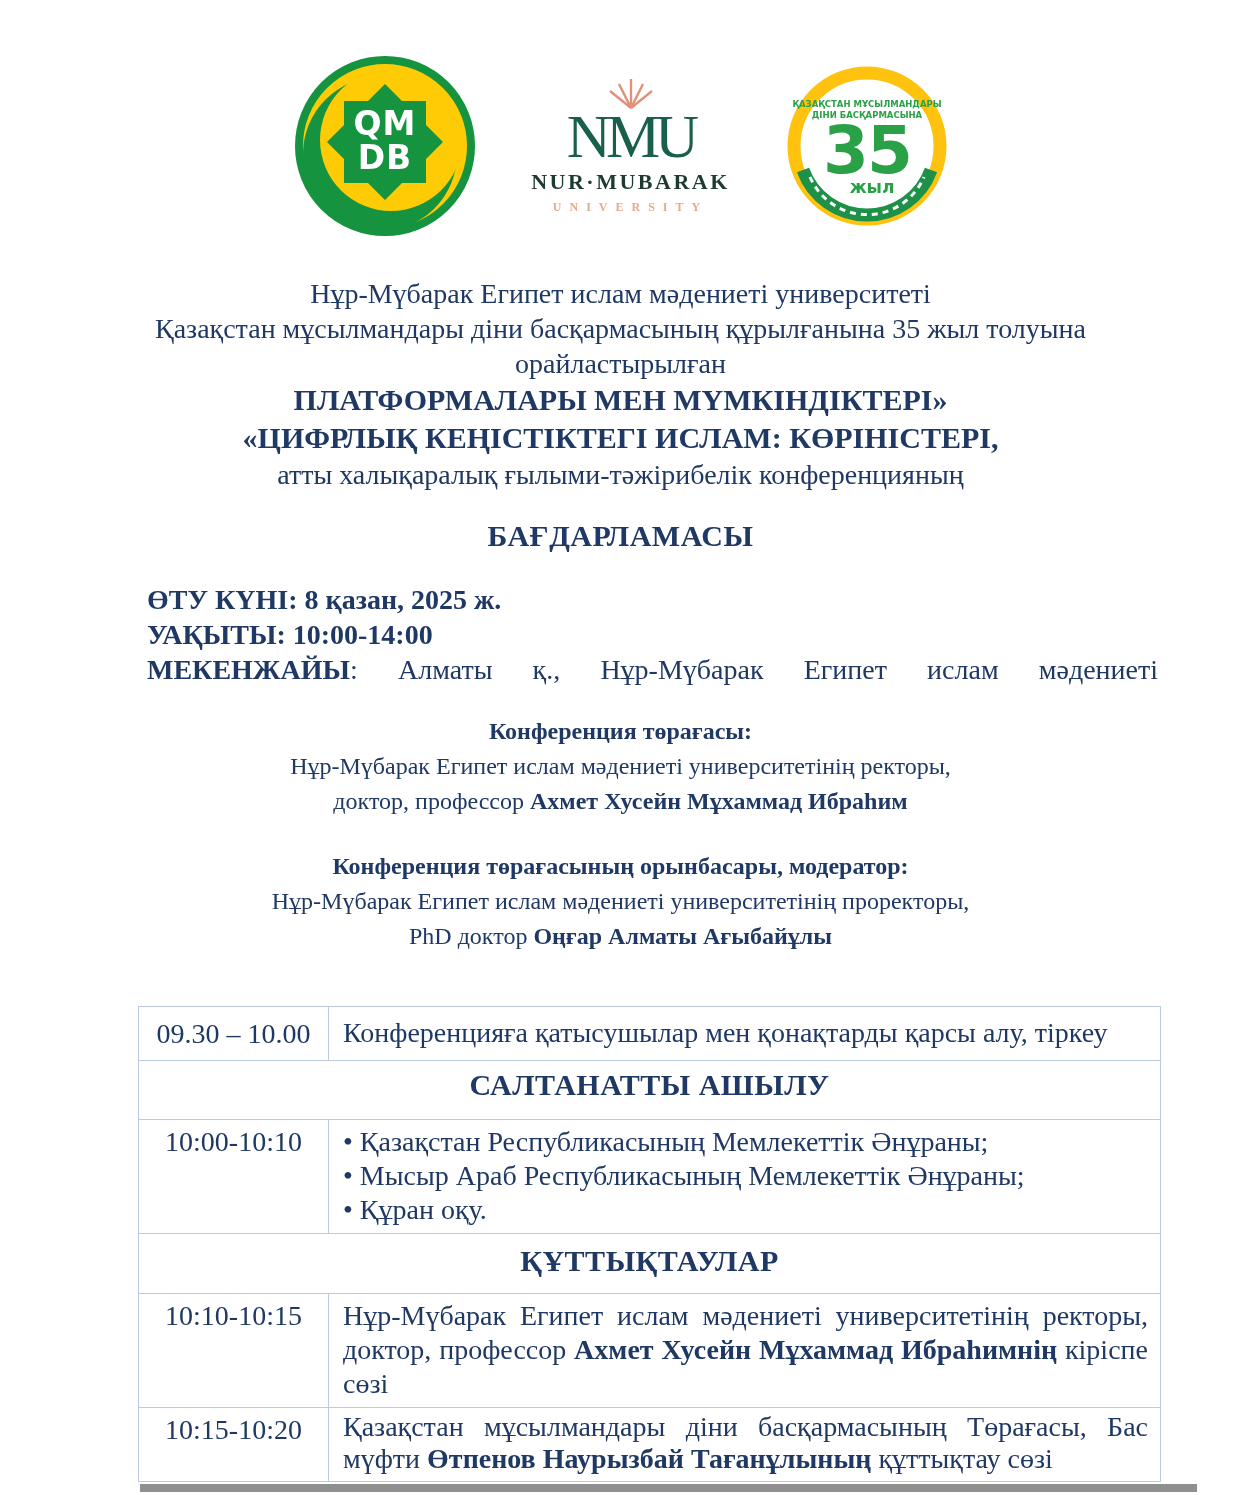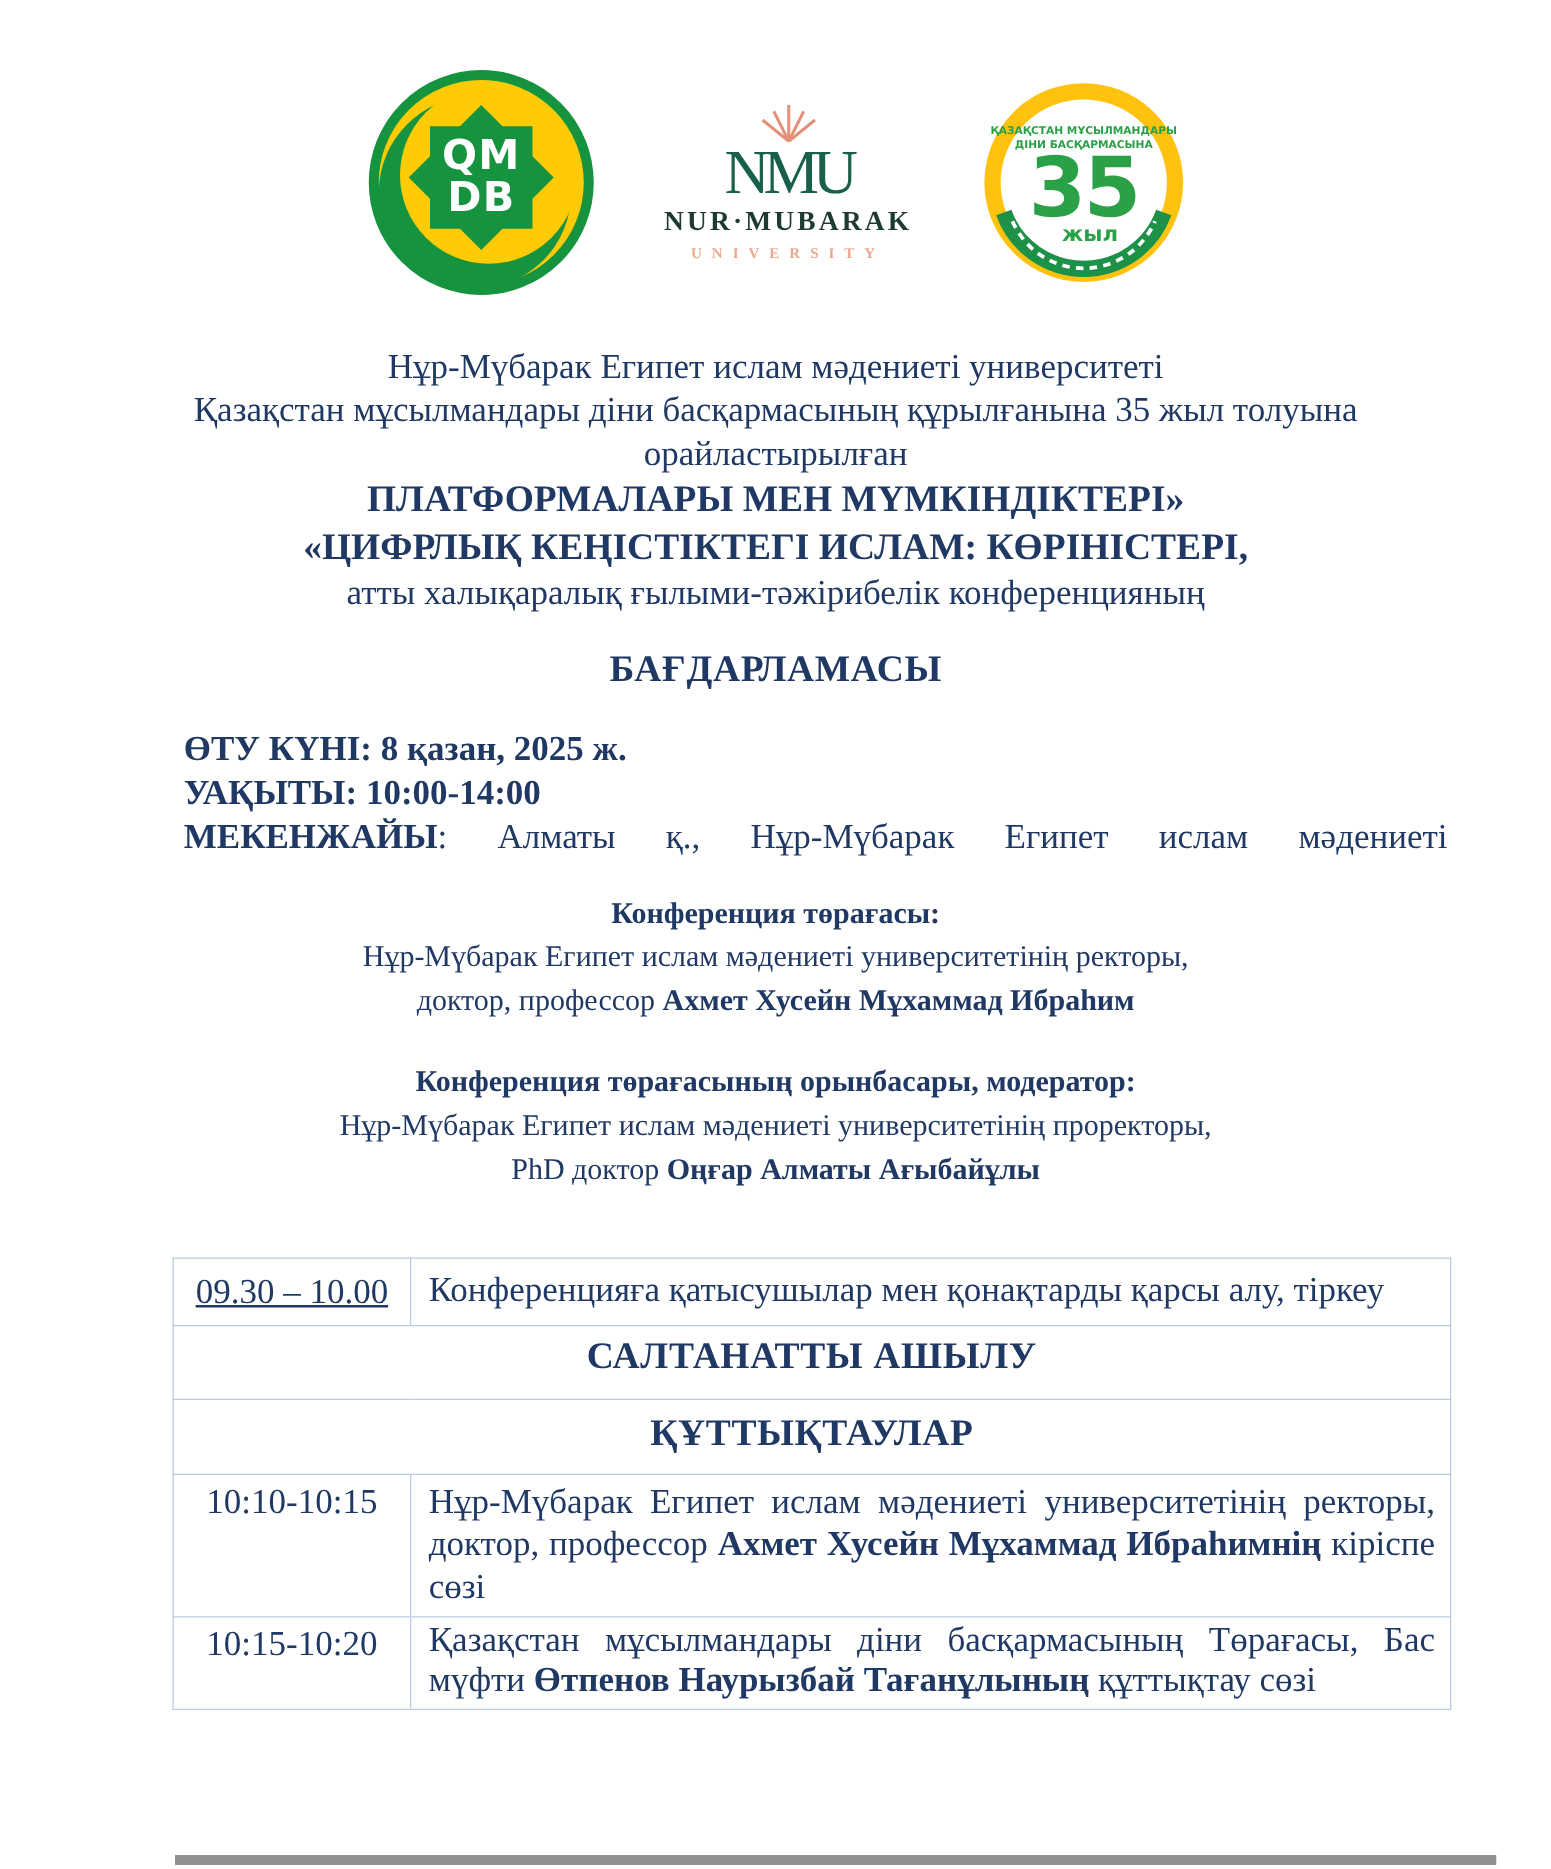--- a/index.html
+++ b/index.html
@@ -3,21 +3,21 @@
 <meta charset="utf-8">
 <style>
   html,body{margin:0;padding:0;background:#ffffff;}
   .page{
     position:relative;width:1241px;height:1495px;background:#ffffff;
     font-family:"Liberation Serif",serif;color:#1F3864;overflow:hidden;
   }
   
   .logos-row{display:flex;justify-content:center;align-items:center;gap:60px;padding-top:55px;height:182px;}
   .nmu{display:flex;flex-direction:column;align-items:center;width:190px;}
-  .nmu-mono{font-family:"Liberation Serif",serif;font-size:50px;line-height:0.92;font-weight:500;color:#19604C;letter-spacing:-5px;}
+  .nmu-mono{font-family:"Liberation Serif",serif;font-size:61px;line-height:0.92;font-weight:500;color:#19604C;letter-spacing:-5px;}
   .nmu-name{font-family:"Liberation Serif",serif;font-size:22px;font-weight:600;color:#1E3B33;letter-spacing:2.5px;margin-top:4px;}
   .nmu-univ{font-family:"Liberation Serif",serif;font-size:12px;font-weight:600;color:#E9A98F;letter-spacing:8px;margin-top:5px;}
   
   .intro{margin-top:39px;text-align:center;}
   .c{font-size:28px;line-height:35px;}
   .ct{font-size:30px;line-height:38px;font-weight:bold;}
   .program{margin-top:26px;text-align:center;font-size:30px;line-height:36px;font-weight:bold;letter-spacing:0.5px;}
   
   .details{margin:28px 83px 0 147px;font-size:28px;line-height:35px;}
   .details .b{font-weight:bold;}
@@ -27,21 +27,21 @@
   .chair{margin-top:27px;}
   .mod{margin-top:30px;}
   .bh{font-weight:bold;}
   .bn{font-weight:bold;}
   
   table.sched{border-collapse:collapse;table-layout:fixed;width:1022px;margin:52px 0 0 138px;font-size:28px;color:#1F3864;}
   table.sched td{border:1.6px solid #BCCBE2;}
   td.time{width:190px;text-align:center;vertical-align:top;padding:5px 6px 2px 6px;line-height:34px;}
   td.txt{padding:5px 12px 6px 14px;line-height:34px;vertical-align:top;}
   tr.r1 td{height:42px;vertical-align:middle;}
-  tr.r1 td.time{padding-top:2px;text-decoration:underline;}
+  tr.r1 td.time{padding-top:2px;}
   tr.sec td{text-align:center;font-weight:bold;font-size:30px;letter-spacing:0.5px;}
   tr.sec1 td{border-top:1px solid #0f172a;height:50px;vertical-align:top;padding-top:7px;}
   tr.sec2 td{height:52px;vertical-align:middle;padding-bottom:6px;}
   tr.r2 td{height:98px;}
   tr.r3 td{height:94px;}
   tr.r4 td{height:48px;}
   tr.r4 td.txt{line-height:32px;padding-top:3px;}
   .just{text-align:justify;}
   
   .cutoff{position:absolute;left:140px;top:1484px;width:1057px;height:8px;background:#8f8f8f;}
@@ -126,20 +126,28 @@
         <col style="width:832px">
       </colgroup>
     <tbody>
         <tr class="r1">
       <td class="time">09.30 – 10.00</td>
       <td class="txt">Конференцияға қатысушылар мен қонақтарды қарсы алу, тіркеу</td>
     </tr>
     <tr class="sec sec1">
       <td colspan="2">САЛТАНАТТЫ АШЫЛУ</td>
     </tr>
+    <tr class="r2">
+      <td class="time">10:00-10:10</td>
+      <td class="txt">
+        <div>• Қазақстан Республикасының Мемлекеттік Әнұраны;</div>
+        <div>• Мысыр Араб Республикасының Мемлекеттік Әнұраны;</div>
+        <div>• Құран оқу.</div>
+      </td>
+    </tr>
     <tr class="sec sec2">
       <td colspan="2">ҚҰТТЫҚТАУЛАР</td>
     </tr>
     <tr class="r3">
       <td class="time">10:10-10:15</td>
       <td class="txt just"><span>Нұр-Мүбарак Египет ислам мәдениеті университетінің ректоры, доктор, профессор </span><span class="bn">Ахмет Хусейн Мұхаммад Ибраһимнің</span><span> кіріспе сөзі</span></td>
     </tr>
     <tr class="r4">
       <td class="time">10:15-10:20</td>
       <td class="txt just"><span>Қазақстан мұсылмандары діни басқармасының Төрағасы, Бас мүфти </span><span class="bn">Өтпенов Наурызбай Тағанұлының</span><span> құттықтау сөзі</span></td>

